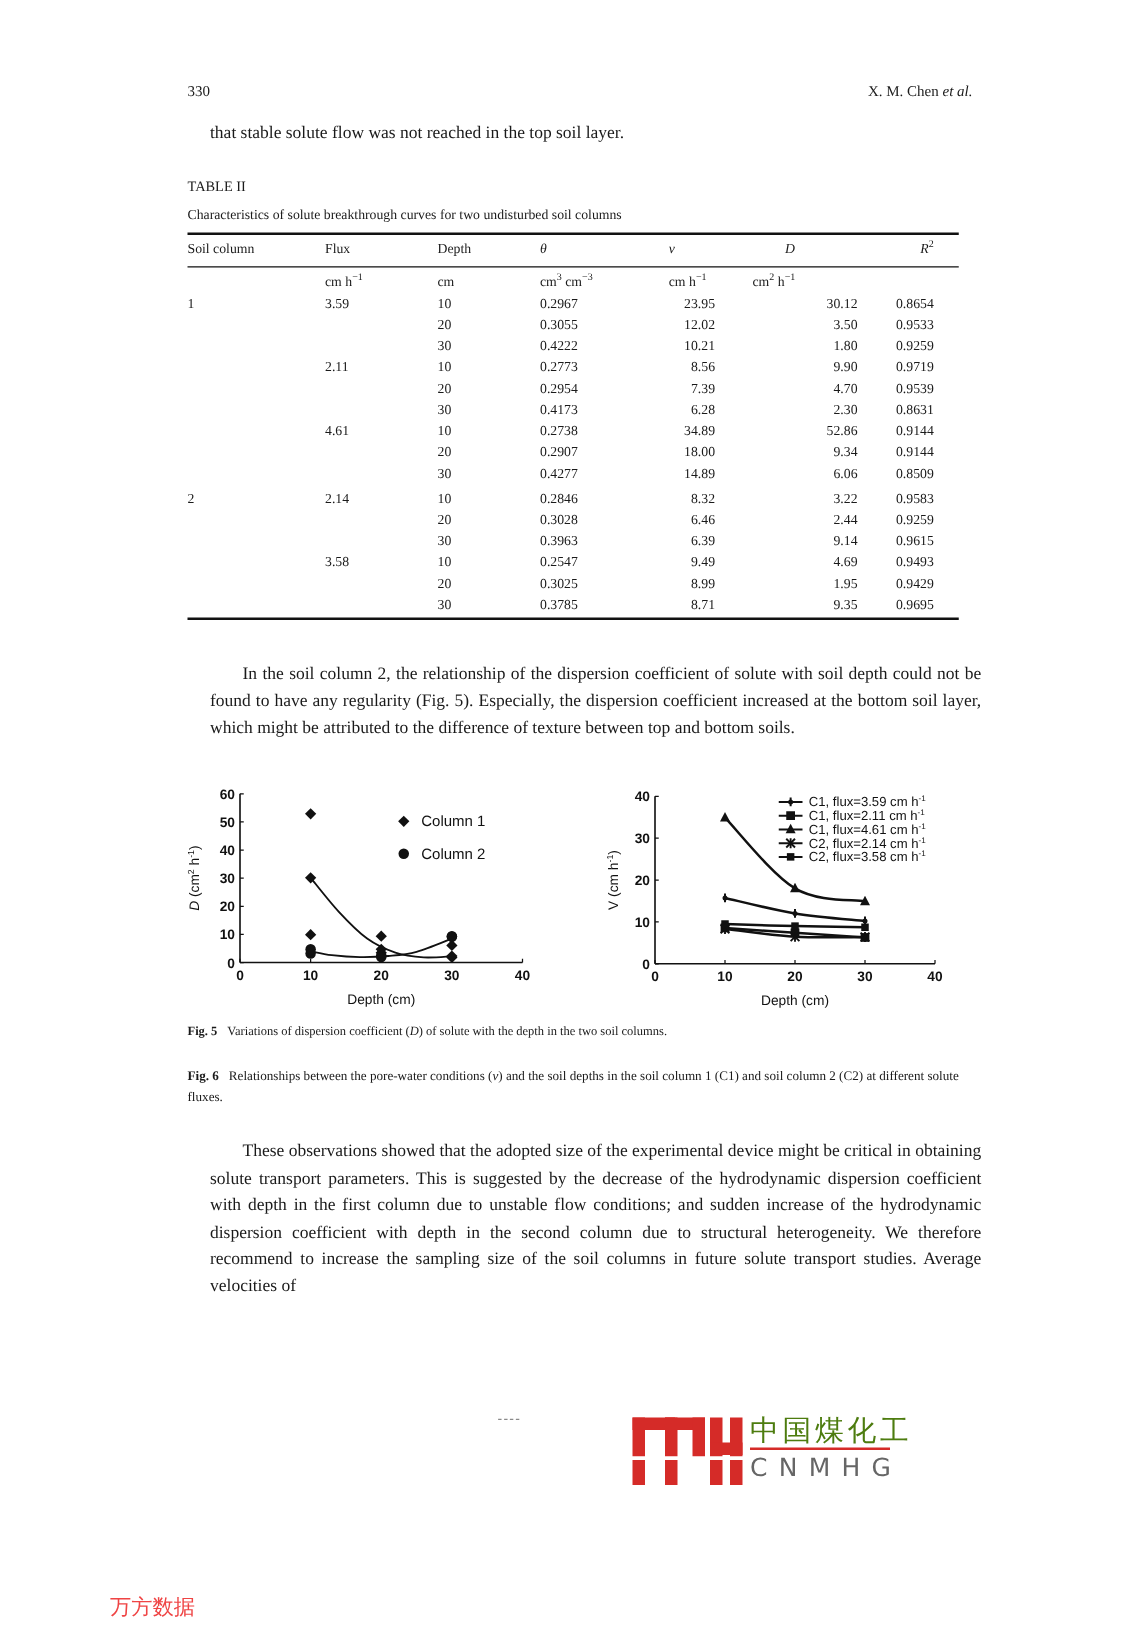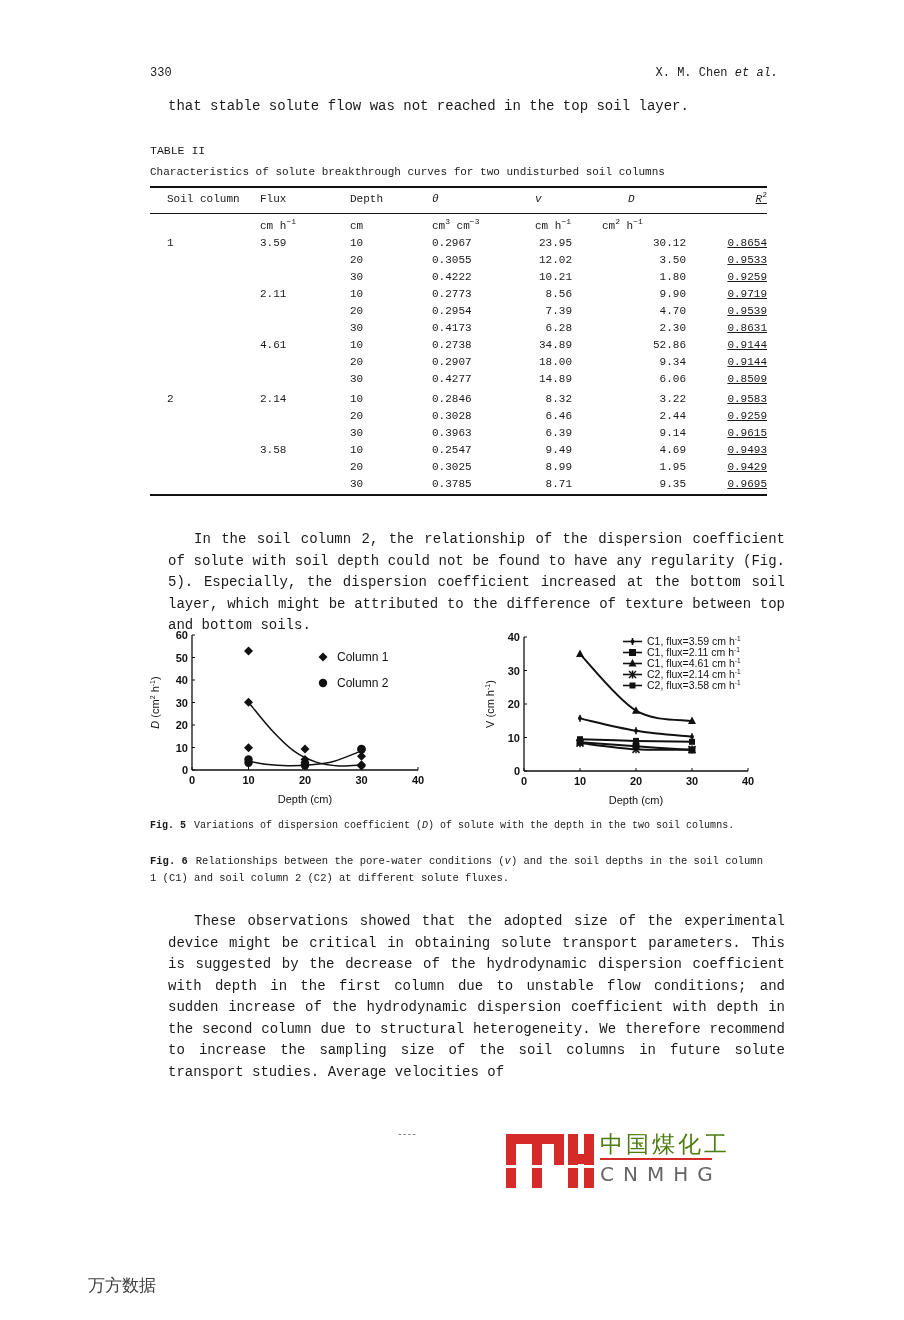--- a/index.html
+++ b/index.html
@@ -1,36 +1,36 @@
 <!DOCTYPE html>
 <html><head>
 <meta charset="utf-8">
 <style>
   html, body { margin: 0; padding: 0; background: #ffffff; }
   body { width: 904px; height: 1320px; position: relative; overflow: hidden; color: #1a1a1a;
          font-family: "DejaVu Serif", "Liberation Serif", serif; }
   .abs { position: absolute; }
-  .serif { font-family: Liberation Mono, monospace; }
+  .serif { font-family: Liberation Serif, serif; }
   #page-number { left: 150px; top: 66px; font-size: 12px; }
   #running-head { right: 126px; top: 66px; font-size: 12px; }
   #running-head i { font-style: italic; }
   .para { left: 150px; width: 617px; font-size: 14px; line-height: 21.5px; text-align: justify; margin-left: 18px; }
   #para1 { top: 96px; }
   #table-label { left: 150px; top: 144px; font-size: 11.5px; }
   #table-caption { left: 150px; top: 166px; font-size: 11px; }
   #table { left: 150px; top: 186px; width: 617px; font-size: 11px; }
   #table .rule-top { position: absolute; left: 0; right: 0; top: 0; height: 1.5px; background: #111; }
   #table .rule-mid { position: absolute; left: 0; right: 0; top: 27px; height: 1px; background: #111; }
   #table .rule-bot { position: absolute; left: 0; right: 0; height: 1.5px; background: #111; }
   .trow { position: absolute; left: 0; right: 0; height: 17px; }
   .cell { position: absolute; white-space: nowrap; }
-  .c0 { left: 0px; margin-left: 17px; } .c1 { left: 110px; } .c2 { left: 200px; } .c3 { left: 282px; }
+  .c0 { left: 0px; } .c1 { left: 110px; } .c2 { left: 200px; } .c3 { left: 282px; }
   .c4 { left: 360px; width: 62px; text-align: right; }
   .c5 { left: 470px; width: 66px; text-align: right; }
-  .c6 { right: 0; text-align: right; text-decoration: underline; }
+  .c6 { right: 20px; text-align: right; }
   .hdr .c4, .hdr .c5 { text-align: left; }
   .hdr .c4 { left: 385px; width: auto; } .hdr .c5 { left: 478px; width: auto; }
   .unit .c4 { left: 385px; width: auto; text-align: left; } .unit .c5 { left: 452px; width: auto; text-align: center; }
   i.math { font-style: italic; }
   sup { font-size: 8px; line-height: 0; }
   #para2 { top: 529px; }
   #fig5 { left: 145px; top: 625px; width: 290px; height: 185px; }
   #fig6 { left: 480px; top: 625px; width: 295px; height: 185px; }
   svg text { font-family: "Liberation Sans", "DejaVu Sans", sans-serif; }
   #cap5 { left: 150px; top: 820px; font-size: 10px; }
@@ -38,21 +38,21 @@
   .figlabel { font-weight: bold; margin-right: 8px; }
   #para3 { top: 911px; }
   #para3, #para2 { text-indent: 26px; }
   #dashes { left: 398px; top: 1128px; font-size: 11px; color: #777; letter-spacing: 1px; }
   #logo { left: 502px; top: 1130px; width: 210px; height: 60px; }
   #logo-cn { left: 600px; top: 1129px; font-size: 23px; color: #4d7c0f; letter-spacing: 3px;
              font-family: "DejaVu Sans", sans-serif; }
   #logo-line { left: 600px; top: 1158px; width: 112px; height: 2px; background: #d52b28; }
   #logo-en { left: 600px; top: 1162px; font-size: 20px; color: #666; letter-spacing: 9px;
              font-family: "DejaVu Sans", sans-serif; }
-  #footer-wm { left: 88px; top: 1274px; font-size: 17px; color: #404040; font-family: "DejaVu Sans", sans-serif; }
+  #footer-wm { left: 88px; top: 1274px; font-size: 17px; color: #ef4444; font-family: "DejaVu Sans", sans-serif; }
 </style>
 </head>
 <body>
 
 <div id="page-number" class="abs serif">330</div>
 <div id="running-head" class="abs serif"><span>X. M. Chen</span> <i>et al.</i></div>
 
 <div id="para1" class="abs para serif">that stable solute flow was not reached in the top soil layer.</div>
 
 <div id="table-label" class="abs serif">TABLE II</div>

